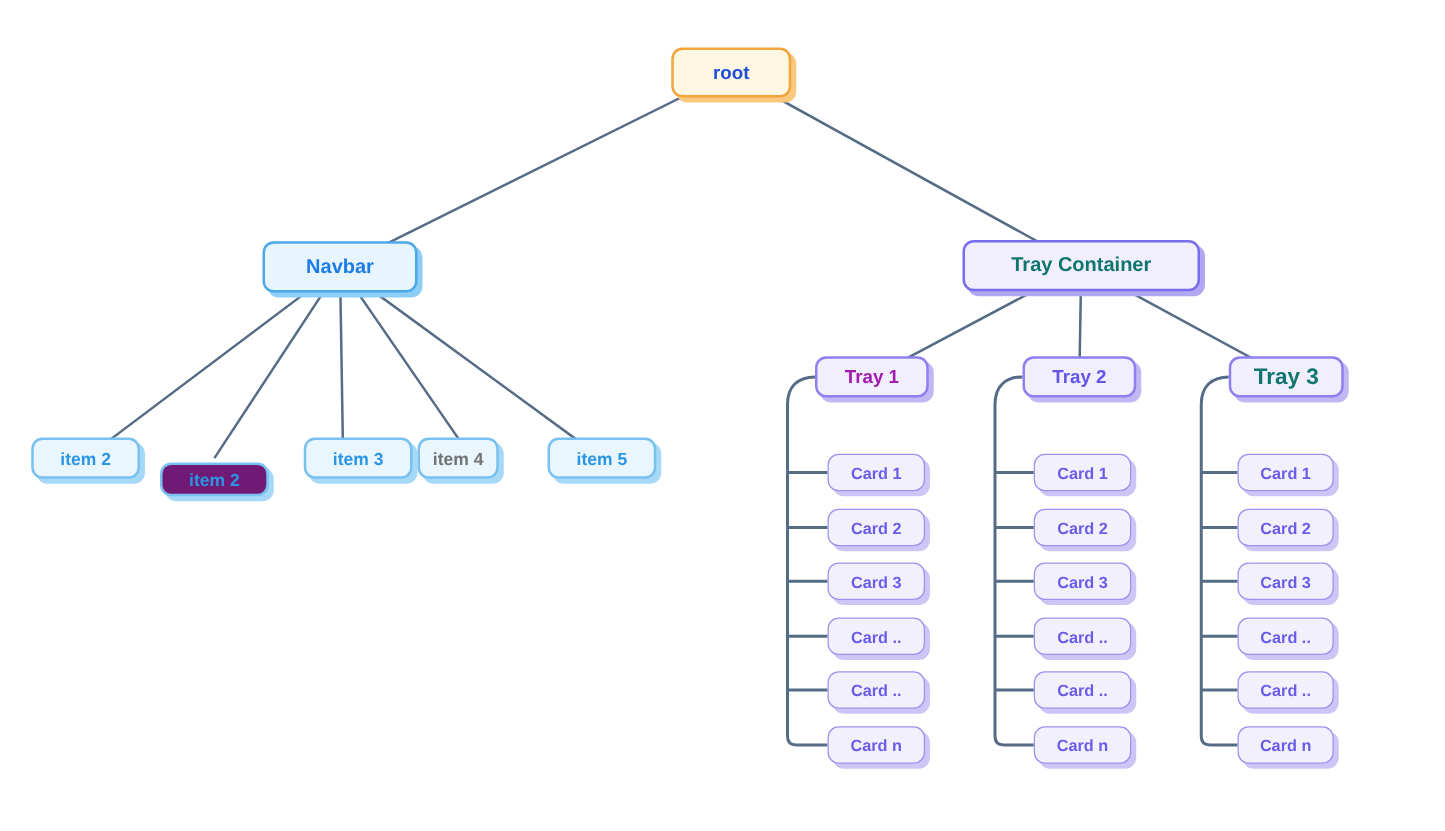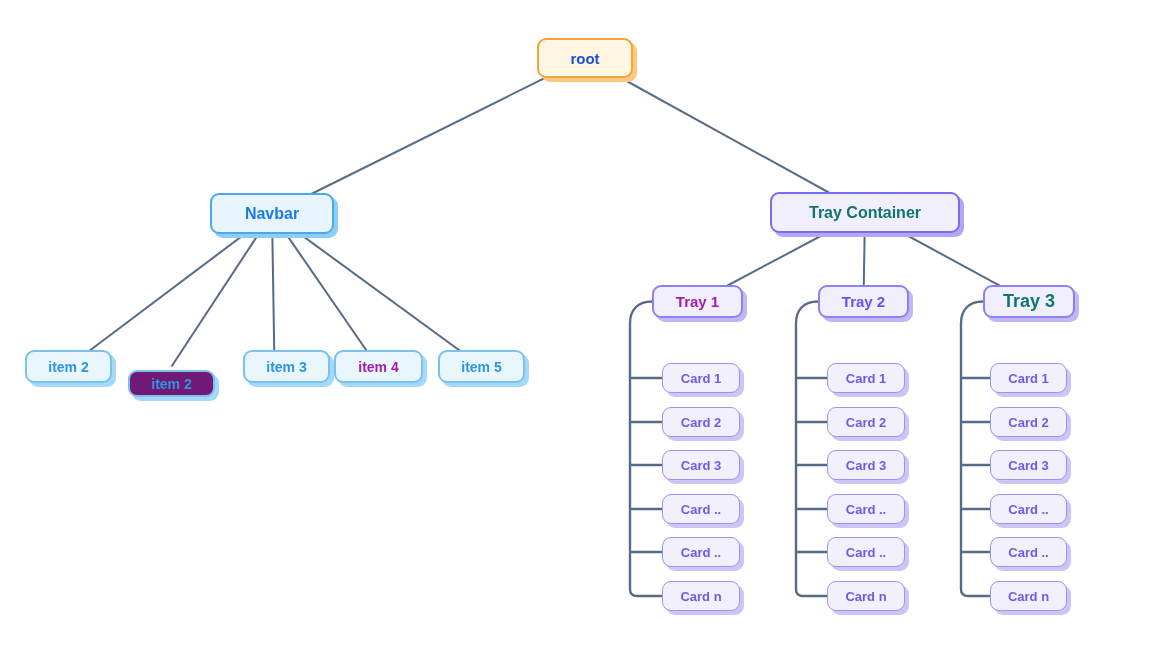--- a/index.html
+++ b/index.html
@@ -70,21 +70,21 @@
     </div>
     <div class="node" style="left: 25px; top: 350px; width: 87px; height: 33px; background: rgb(233, 246, 254); border: 2px solid rgb(121, 193, 240); color: rgb(44, 149, 228); box-shadow: rgb(166, 216, 248) 4px 4px 0px; font-size: 14px;">
       <span>item 2</span>
     </div>
     <div class="node" style="left: 128px; top: 370px; width: 87px; height: 27px; background: #701a75; border: 2px solid rgb(121, 193, 240); color: rgb(44, 149, 228); box-shadow: rgb(166, 216, 248) 4px 4px 0px; font-size: 14px;">
       <span>item 2</span>
     </div>
     <div class="node" style="left: 231px; top: 350px; width: 87px; height: 33px; background: rgb(233, 246, 254); border: 2px solid rgb(121, 193, 240); color: rgb(44, 149, 228); box-shadow: rgb(166, 216, 248) 4px 4px 0px; font-size: 14px; margin-left: 12px;">
       <span>item 3</span>
     </div>
-    <div class="node" style="left: 334px; top: 350px; width: 89px; height: 33px; background: rgb(233, 246, 254); border: 2px solid rgb(121, 193, 240); color: #a21caf; box-shadow: rgb(166, 216, 248) 4px 4px 0px; font-size: 14px;">
+    <div class="node" style="left: 334px; top: 350px; width: 65px; height: 33px; background: rgb(233, 246, 254); border: 2px solid rgb(121, 193, 240); color: #737373; box-shadow: rgb(166, 216, 248) 4px 4px 0px; font-size: 14px;">
       <span>item 4</span>
     </div>
     <div class="node" style="left: 438px; top: 350px; width: 87px; height: 33px; background: rgb(233, 246, 254); border: 2px solid rgb(121, 193, 240); color: rgb(44, 149, 228); box-shadow: rgb(166, 216, 248) 4px 4px 0px; font-size: 14px;">
       <span>item 5</span>
     </div>
     <div class="node" style="left: 652px; top: 285px; width: 91px; height: 33px; background: rgb(241, 239, 253); border: 2px solid rgb(142, 129, 239); color: #a21caf; box-shadow: rgb(192, 183, 244) 4px 4px 0px; font-size: 15px;">
       <span>Tray 1</span>
     </div>
     <div class="node" style="left: 818px; top: 285px; width: 91px; height: 33px; background: rgb(241, 239, 253); border: 2px solid rgb(142, 129, 239); color: rgb(99, 85, 232); box-shadow: rgb(192, 183, 244) 4px 4px 0px; font-size: 15px;">
       <span>Tray 2</span>

